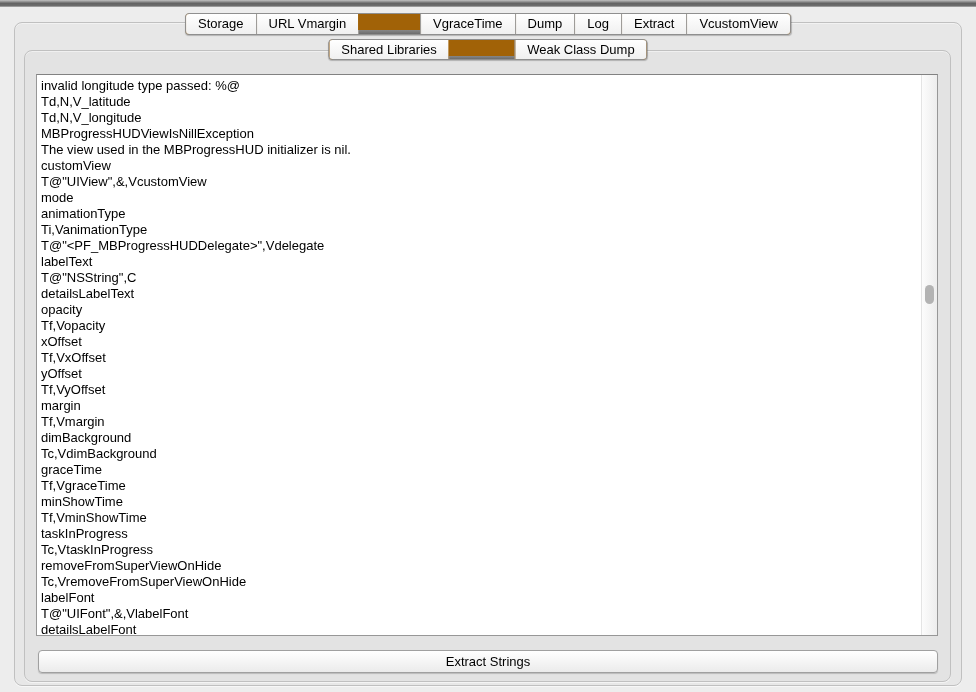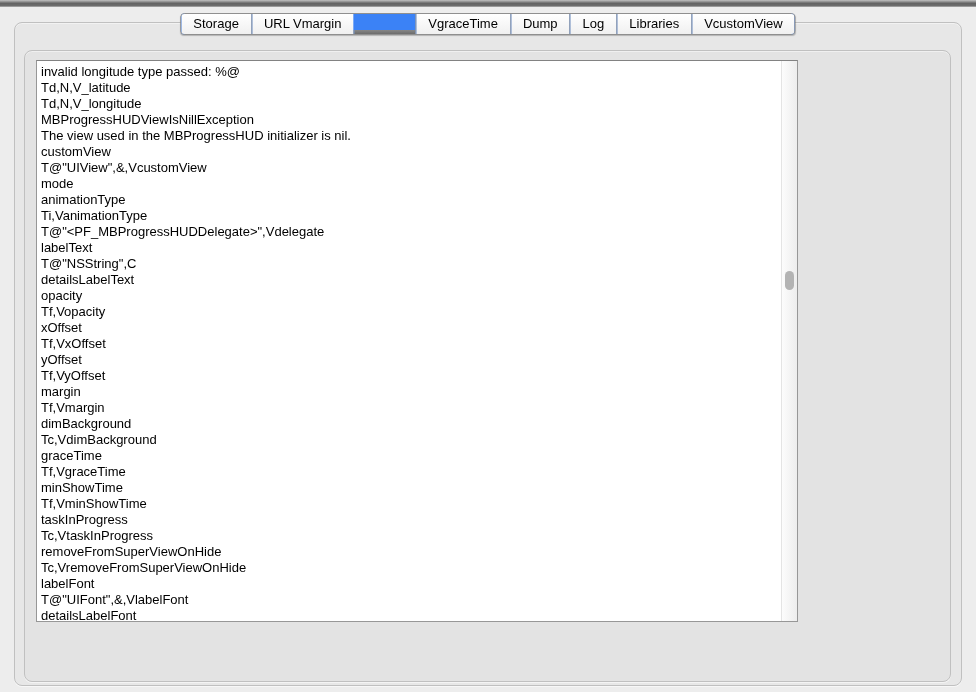--- a/index.html
+++ b/index.html
@@ -37,21 +37,21 @@
     background: #e3e3e3;
   }
   .seg-control {
     position: absolute;
     left: 50%;
     transform: translateX(-50%);
     display: flex;
     border: 1px solid #8f8f8f;
     border-radius: 4px;
     overflow: hidden;
-    background: #3b82f6;
+    background: #a16207;
     box-shadow: 0 1px 1px rgba(0,0,0,0.22);
     font-size: 13px;
     white-space: nowrap;
     z-index: 5;
   }
   .seg-row-1 { top: 13px; height: 22px; line-height: 20px; }
   .seg-row-2 { top: 39px; height: 21px; line-height: 19px; }
   .seg {
     padding: 0 12px;
     background: linear-gradient(#ffffff, #f0f0f0);
@@ -61,22 +61,22 @@
   }
   .seg:first-child { border-left: none; }
   .seg.selected {
     background: linear-gradient(#878787, #6c6c6c);
     color: #fdfdfd;
     text-shadow: 0 -1px 0 rgba(0,0,0,0.35);
     margin-top: 16px;
   }
   .strings-view {
     position: absolute;
-    left: 36px; top: 60px;
-    width: 762px; height: 562px;
+    left: 36px; top: 74px;
+    width: 902px; height: 562px;
     background: #ffffff;
     border: 1px solid #979797;
     border-top-color: #828282;
     overflow: hidden;
   }
   .strings-lines {
     position: absolute;
     left: 0; top: 0; right: 17px; bottom: 0;
     padding: 3px 0 0 4px;
     font-size: 13px;
@@ -126,26 +126,32 @@
   <div class="group-box outer-box"></div>
   <div class="group-box inner-box"></div>
 
   <div class="seg-control seg-row-1">
     <div class="seg">Storage</div>
     <div class="seg">URL Vmargin</div>
     <div class="seg selected">Binary</div>
     <div class="seg">VgraceTime</div>
     <div class="seg">Dump</div>
     <div class="seg">Log</div>
-    <div class="seg">Libraries</div>
+    <div class="seg">Extract</div>
     <div class="seg">VcustomView</div>
   </div>
 
+  <div class="seg-control seg-row-2">
+    <div class="seg">Shared Libraries</div>
+    <div class="seg selected">Strings</div>
+    <div class="seg">Weak Class Dump</div>
+  </div>
 
   <div class="strings-view">
     <div class="strings-lines"><div>invalid longitude type passed: %@</div><div>Td,N,V_latitude</div><div>Td,N,V_longitude</div><div>MBProgressHUDViewIsNillException</div><div>The view used in the MBProgressHUD initializer is nil.</div><div>customView</div><div>T@"UIView",&amp;,VcustomView</div><div>mode</div><div>animationType</div><div>Ti,VanimationType</div><div>T@"&lt;PF_MBProgressHUDDelegate&gt;",Vdelegate</div><div>labelText</div><div>T@"NSString",C</div><div>detailsLabelText</div><div>opacity</div><div>Tf,Vopacity</div><div>xOffset</div><div>Tf,VxOffset</div><div>yOffset</div><div>Tf,VyOffset</div><div>margin</div><div>Tf,Vmargin</div><div>dimBackground</div><div>Tc,VdimBackground</div><div>graceTime</div><div>Tf,VgraceTime</div><div>minShowTime</div><div>Tf,VminShowTime</div><div>taskInProgress</div><div>Tc,VtaskInProgress</div><div>removeFromSuperViewOnHide</div><div>Tc,VremoveFromSuperViewOnHide</div><div>labelFont</div><div>T@"UIFont",&amp;,VlabelFont</div><div>detailsLabelFont</div></div>
     <div class="scroll-track">
       <div class="scroll-thumb"></div>
     </div>
   </div>
 
+  <button class="extract-button">Extract Strings</button>
 
 </div>
 
 </body></html>

